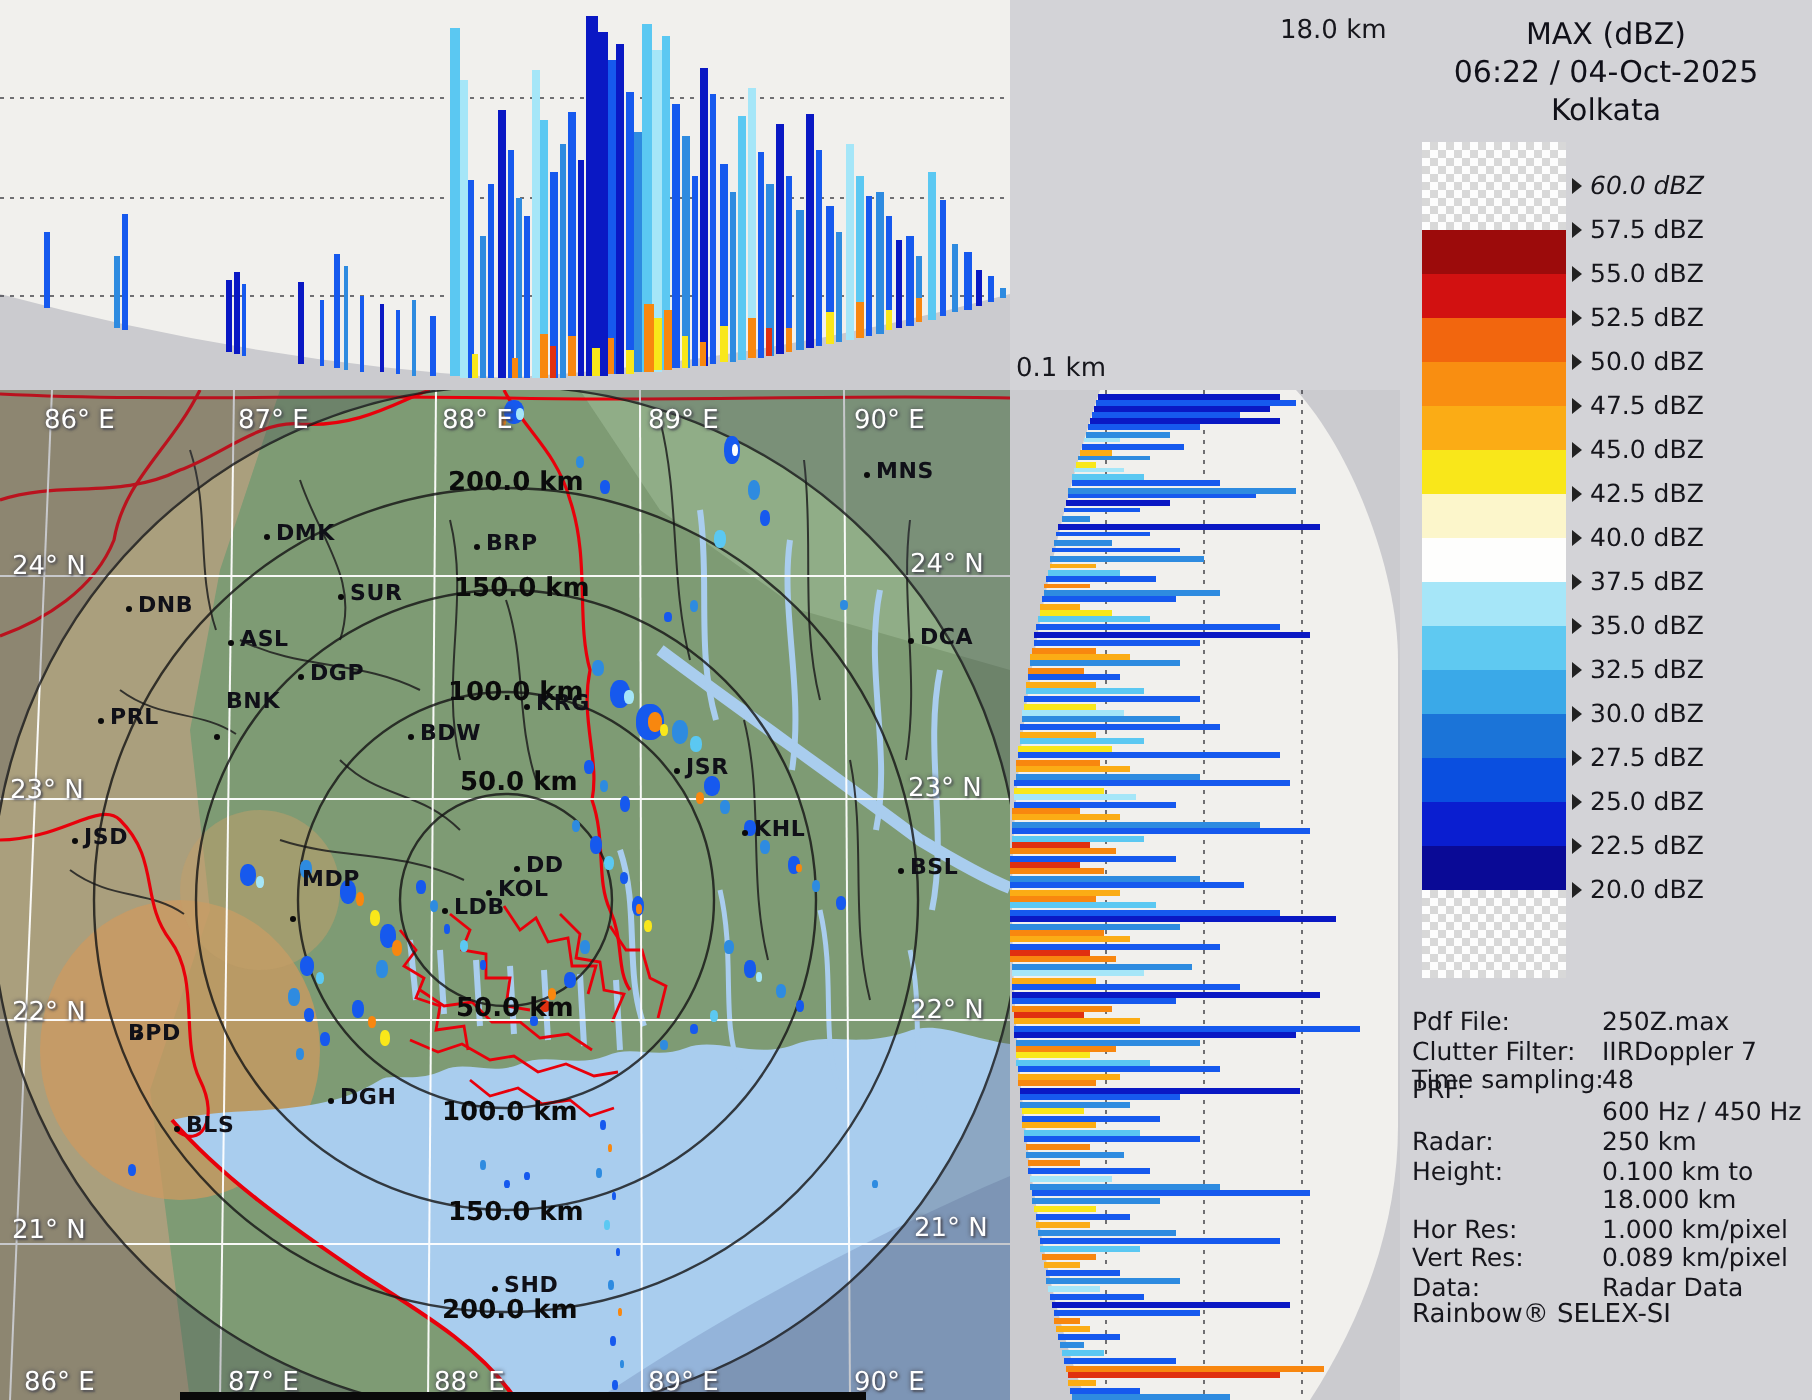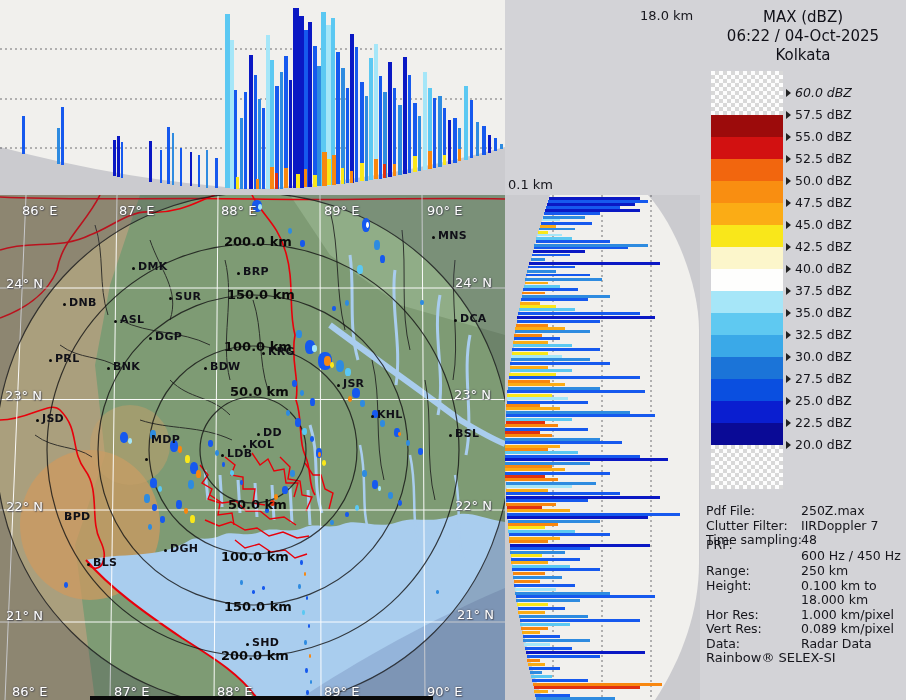--- a/index.html
+++ b/index.html
@@ -491,21 +491,21 @@
     <div class="stlab" style="left: 175px; top: 290px;">SUR</div>
     <div class="stdot" style="left: 63px; top: 303px;"></div>
     <div class="stlab" style="left: 69px; top: 296px;">DNB</div>
     <div class="stdot" style="left: 114px; top: 320px;"></div>
     <div class="stlab" style="left: 120px; top: 313px;">ASL</div>
     <div class="stdot" style="left: 149px; top: 337px;"></div>
     <div class="stlab" style="left: 155px; top: 330px;">DGP</div>
     <div class="stdot" style="left: 49px; top: 359px;"></div>
     <div class="stlab" style="left: 55px; top: 352px;">PRL</div>
     <div class="stdot" style="left: 107px; top: 367px;"></div>
-    <div class="stlab" style="left: 113px; top: 360px;">BNK</div>
+    <div class="stlab" style="left: 113px; top: 344px;">BNK</div>
     <div class="stdot" style="left: 204px; top: 367px;"></div>
     <div class="stlab" style="left: 210px; top: 360px;">BDW</div>
     <div class="stdot" style="left: 36px; top: 419px;"></div>
     <div class="stlab" style="left: 42px; top: 412px;">JSD</div>
     <div class="stdot" style="left: 145px; top: 458px;"></div>
     <div class="stlab" style="left: 151px; top: 433px;">MDP</div>
     <div class="stdot" style="left: 68px; top: 517px;"></div>
     <div class="stlab" style="left: 64px; top: 510px;">BPD</div>
     <div class="stdot" style="left: 87px; top: 563px;"></div>
     <div class="stlab" style="left: 93px; top: 556px;">BLS</div>
@@ -577,21 +577,21 @@
     <div class="leglab" style="top: 415px;"><span class="tri"></span>22.5 dBZ</div>
     <div class="leglab" style="top: 437px;"><span class="tri"></span>20.0 dBZ</div>
     <div class="metalab" style="top: 503px;">Pdf File:</div>
     <div class="metaval" style="top: 503px;">250Z.max</div>
     <div class="metalab" style="top: 518px;">Clutter Filter:</div>
     <div class="metaval" style="top: 518px;">IIRDoppler 7</div>
     <div class="metalab" style="top: 532px;">Time sampling:</div>
     <div class="metaval" style="top: 532px;">48</div>
     <div class="metalab" style="top: 537px;">PRF:</div>
     <div class="metaval" style="top: 548px;">600 Hz / 450 Hz</div>
-    <div class="metalab" style="top: 563px;">Range:</div>
+    <div class="metalab" style="top: 563px;">Radar:</div>
     <div class="metaval" style="top: 563px;">250 km</div>
     <div class="metalab" style="top: 578px;">Height:</div>
     <div class="metaval" style="top: 578px;">0.100 km to</div>
     <div class="metaval" style="top: 592px;">18.000 km</div>
     <div class="metalab" style="top: 607px;">Hor Res:</div>
     <div class="metaval" style="top: 607px;">1.000 km/pixel</div>
     <div class="metalab" style="top: 621px;">Vert Res:</div>
     <div class="metaval" style="top: 621px;">0.089 km/pixel</div>
     <div class="metalab" style="top: 636px;">Data:</div>
     <div class="metaval" style="top: 636px;">Radar Data</div>

